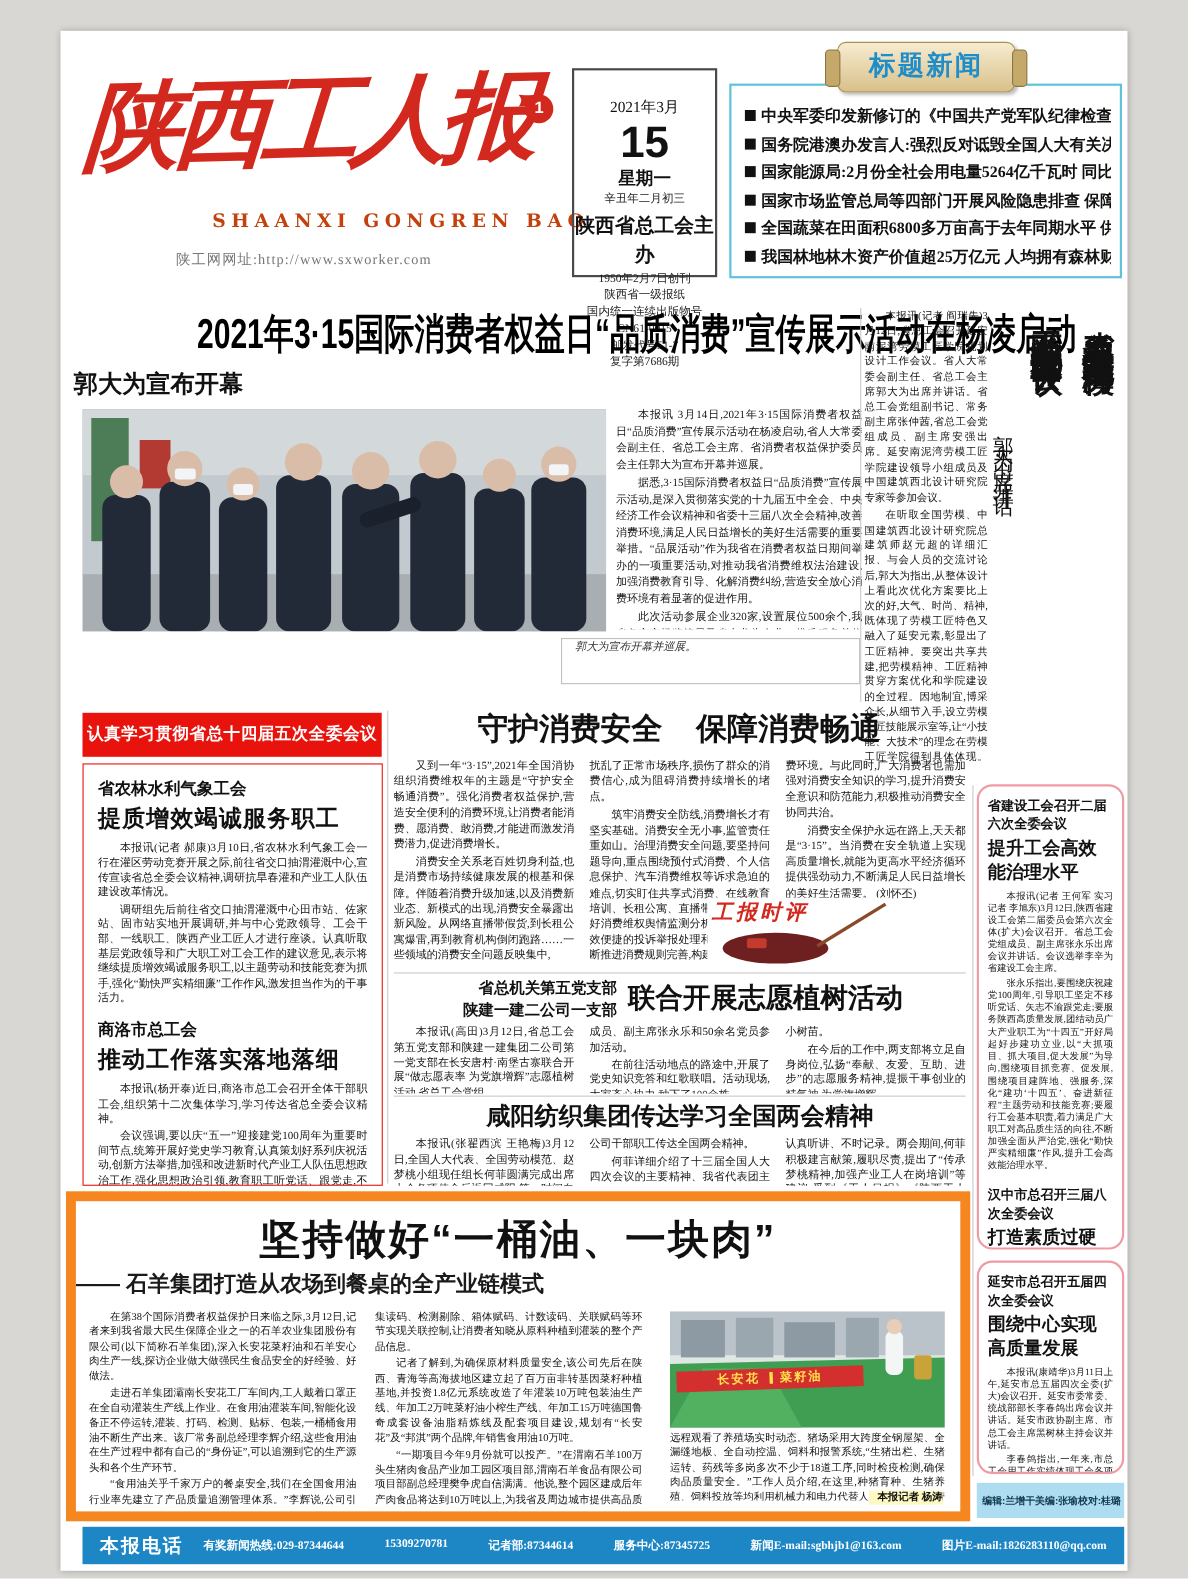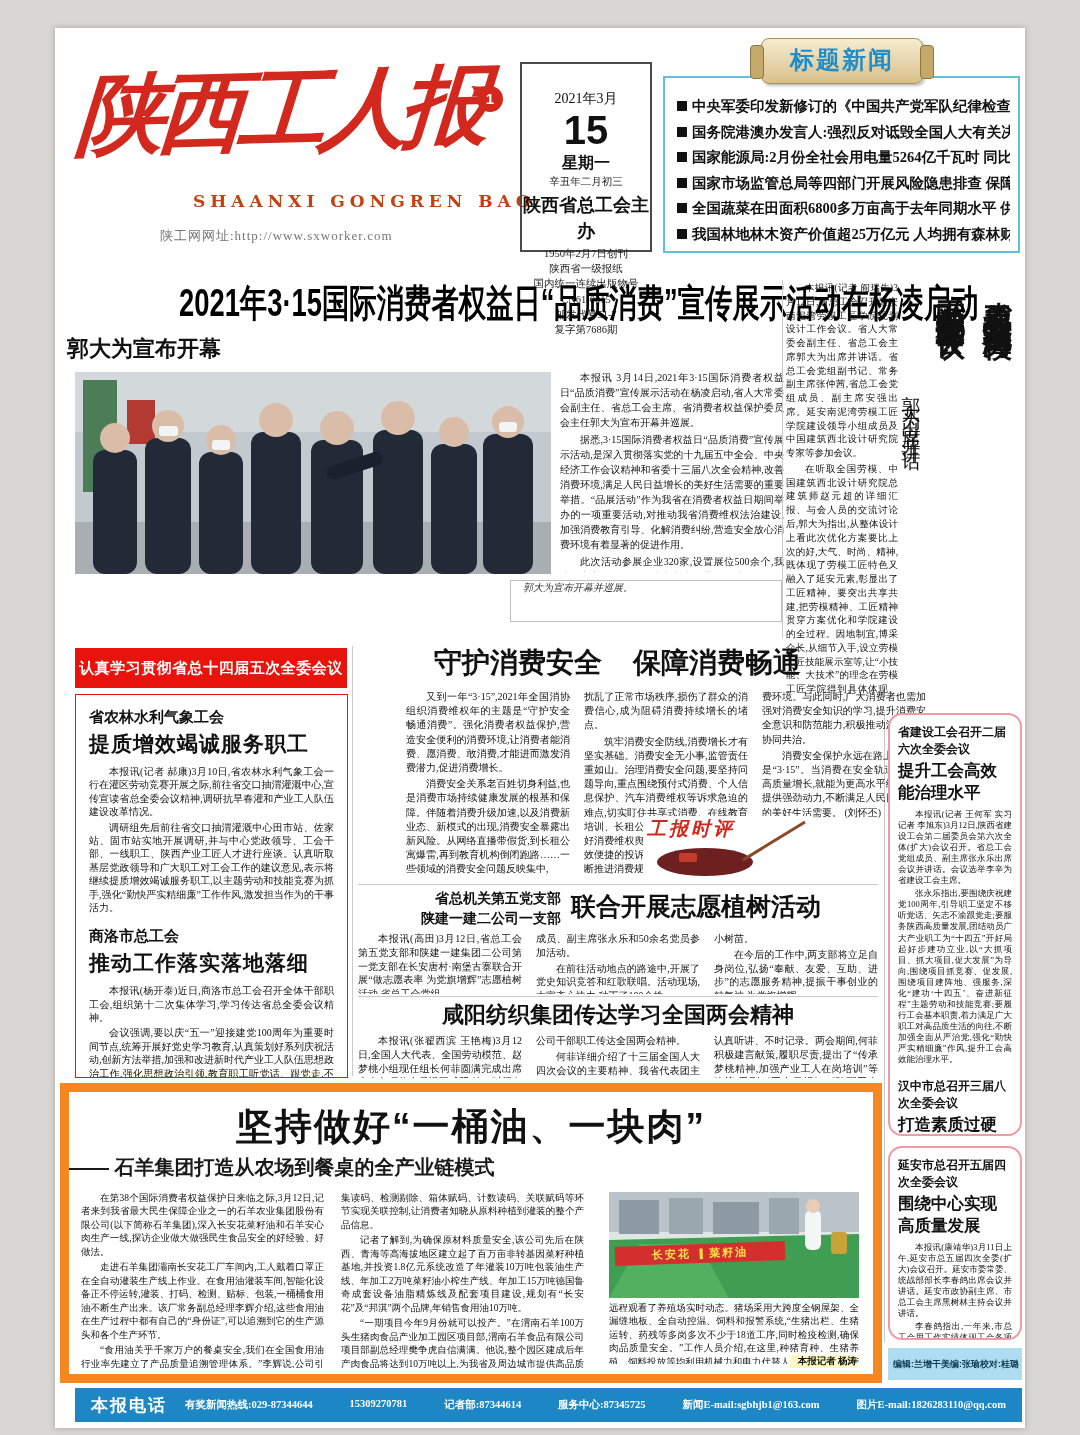--- a/index.html
+++ b/index.html
@@ -64,21 +64,21 @@
   .lbox{left:20px;top:666px;width:273px;height:384px;border:1px solid #e8130c;box-sizing:border-box;
      padding:11px 13px;overflow:hidden;}
   .kicker{font-family:"Liberation Sans",sans-serif;font-weight:bold;font-size:15px;margin:2px 0;}
   .ahl{font-family:"Liberation Sans",sans-serif;font-weight:900;font-size:21px;letter-spacing:1px;margin:3px 0 7px;}
   .lbox p{font-size:10px;line-height:1.34;}
   .art2{margin-top:13px;}
   
   .c-hl{left:300px;top:616px;width:525px;text-align:center;font-weight:900;font-size:28px;
      font-family:"Liberation Serif",serif;}
   .c-hl span{margin:0 12px;}
-  .c-cols{left:303px;top:662px;width:520px;height:188px;display:flex;gap:14px;overflow:hidden;margin-left:48px;}
+  .c-cols{left:303px;top:662px;width:520px;height:188px;display:flex;gap:14px;overflow:hidden;}
   .c-cols .col{flex:1;font-size:10px;line-height:1.42;}
   .stamp{left:588px;top:788px;width:168px;height:62px;background:#fff;}
   .stamp-text{position:absolute;left:4px;top:0;color:#d2281e;font-weight:bold;font-style:italic;
      font-size:19px;letter-spacing:3px;font-family:"DejaVu Serif",serif;}
   
   .t-kicker{left:338px;top:860px;width:168px;text-align:right;font-family:"Liberation Sans",sans-serif;
      font-weight:bold;font-size:14px;line-height:20px;}
   .t-hl{left:516px;top:862px;width:305px;font-family:"Liberation Sans",sans-serif;font-weight:900;font-size:25px;}
   .t-cols{left:303px;top:904px;width:520px;height:62px;display:flex;gap:14px;overflow:hidden;}
   .t-cols .col,.x-cols .col{flex:1;font-size:10px;line-height:1.38;}

